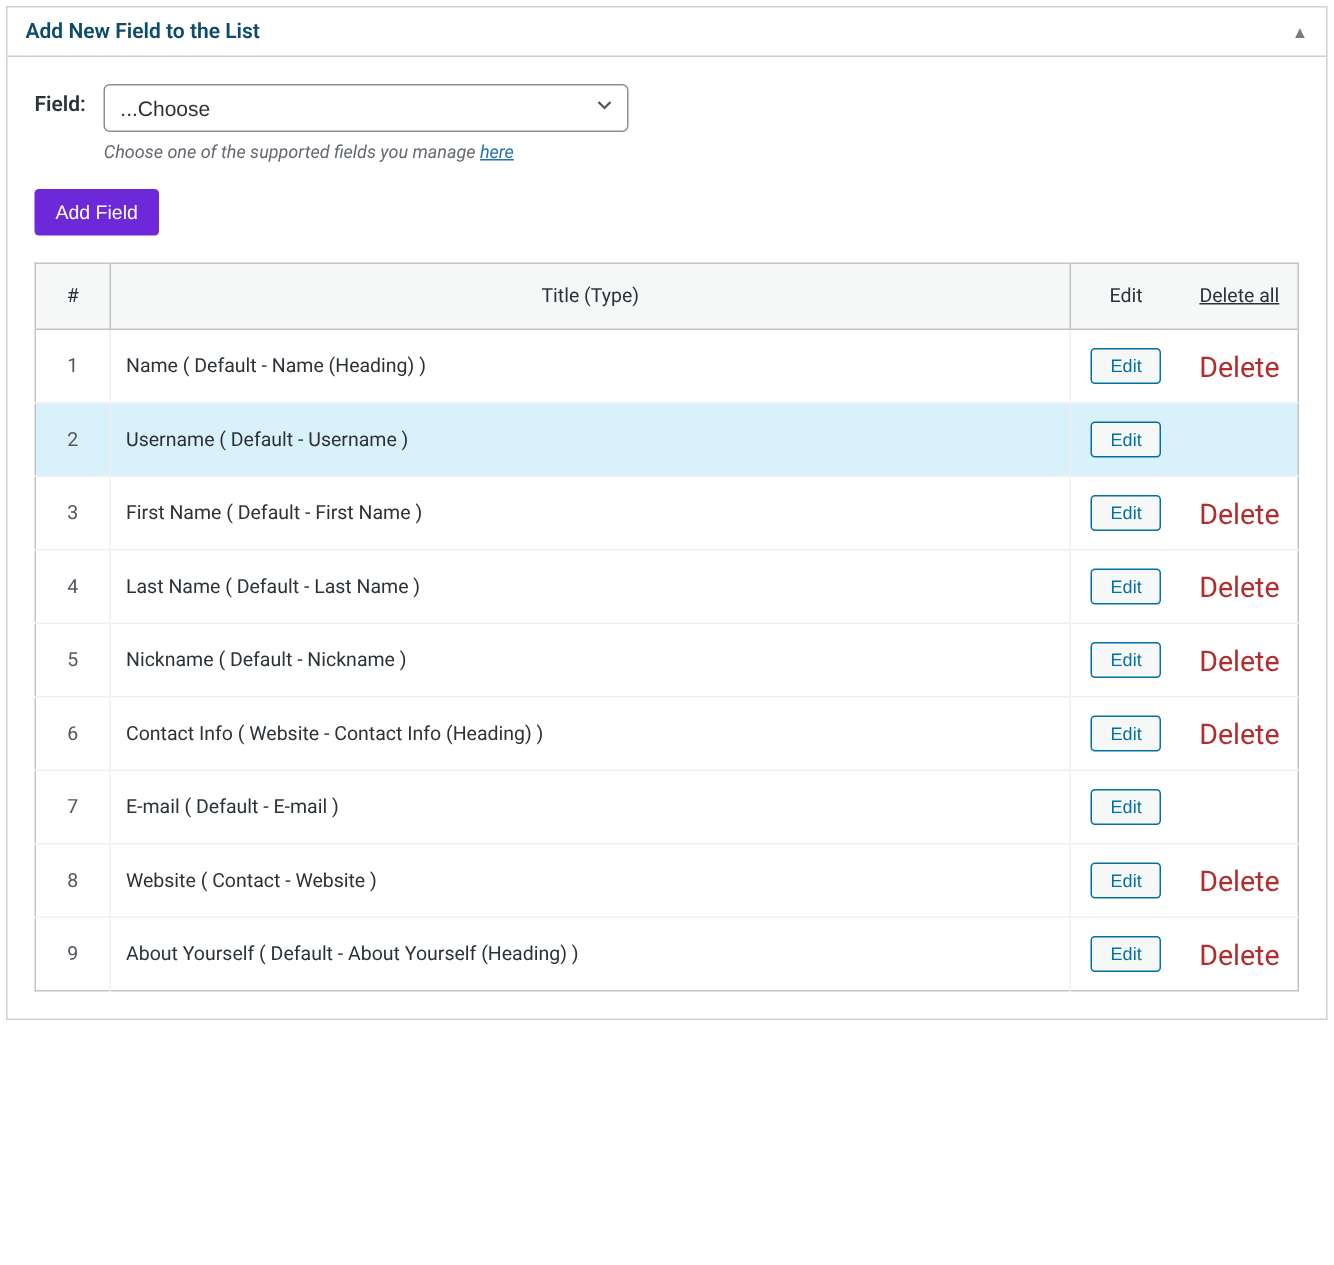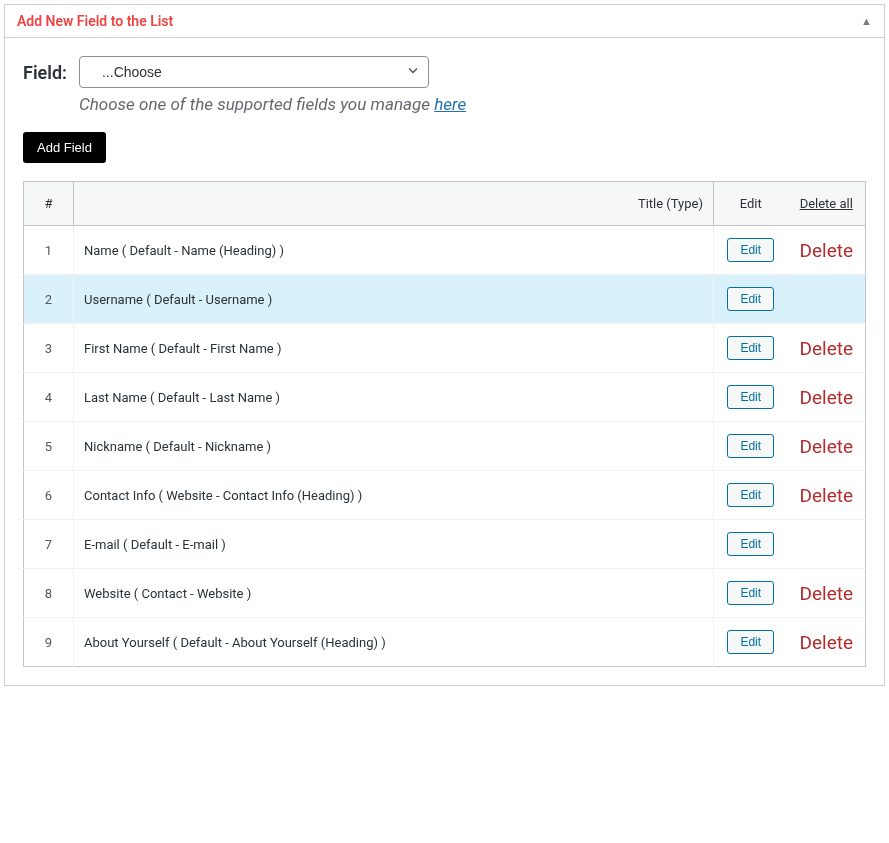--- a/index.html
+++ b/index.html
@@ -18,51 +18,51 @@
     .panel-header {
       display: flex;
       justify-content: space-between;
       align-items: center;
       padding: 8px 12px;
       border-bottom: 1px solid #ccd0d4;
     }
     .panel-title {
       font-weight: 600;
       font-size: 14px;
-      color: #ef4444;
+      color: #0c4a6e;
     }
     .collapse-icon {
       font-size: 11px;
       color: #787c82;
       cursor: pointer;
     }
     .panel-body {
       padding: 18px;
     }
     .field-row {
       display: flex;
       align-items: flex-start;
       gap: 12px;
       margin-bottom: 18px;
     }
     .field-label {
       font-weight: 600;
-      font-size: 18px;
+      font-size: 14px;
       padding-top: 6px;
     }
     .field-select-wrap {
       display: flex;
       flex-direction: column;
     }
     .field-select {
       width: 350px;
       height: 32px;
       border: 1px solid #8c8f94;
       border-radius: 4px;
-      padding: 0 28px 0 22px;
+      padding: 0 28px 0 10px;
       font-size: 14px;
       color: #2c3338;
       background: #fff;
       appearance: none;
       position: relative;
     }
     .select-container {
       position: relative;
       width: 350px;
     }
@@ -70,48 +70,48 @@
       position: absolute;
       right: 10px;
       top: 50%;
       transform: translateY(-50%);
       pointer-events: none;
       color: #50575e;
     }
     .help-text {
       font-style: italic;
       color: #646970;
-      font-size: 17px;
+      font-size: 12px;
       margin-top: 6px;
     }
     .help-text a {
       color: #2271b1;
       text-decoration: underline;
     }
     .btn-primary {
-      background: #000000;
+      background: #6d28d9;
       color: #fff;
       border: none;
       border-radius: 3px;
       padding: 8px 14px;
       font-size: 13px;
       cursor: pointer;
       text-align: right;
     }
     .table {
       width: 100%;
       border-collapse: collapse;
       margin-top: 18px;
       border: 1px solid #c3c4c7;
     }
     .table th {
       background: #f6f7f7;
       border-bottom: 1px solid #c3c4c7;
       padding: 14px 10px;
-      text-align: right;
+      text-align: center;
       font-weight: 400;
       color: #2c3338;
       font-size: 13px;
     }
     .table th:first-child {
       width: 50px;
       text-align: center;
       border-right: 1px solid #c3c4c7;
     }
     .table th.col-edit {

